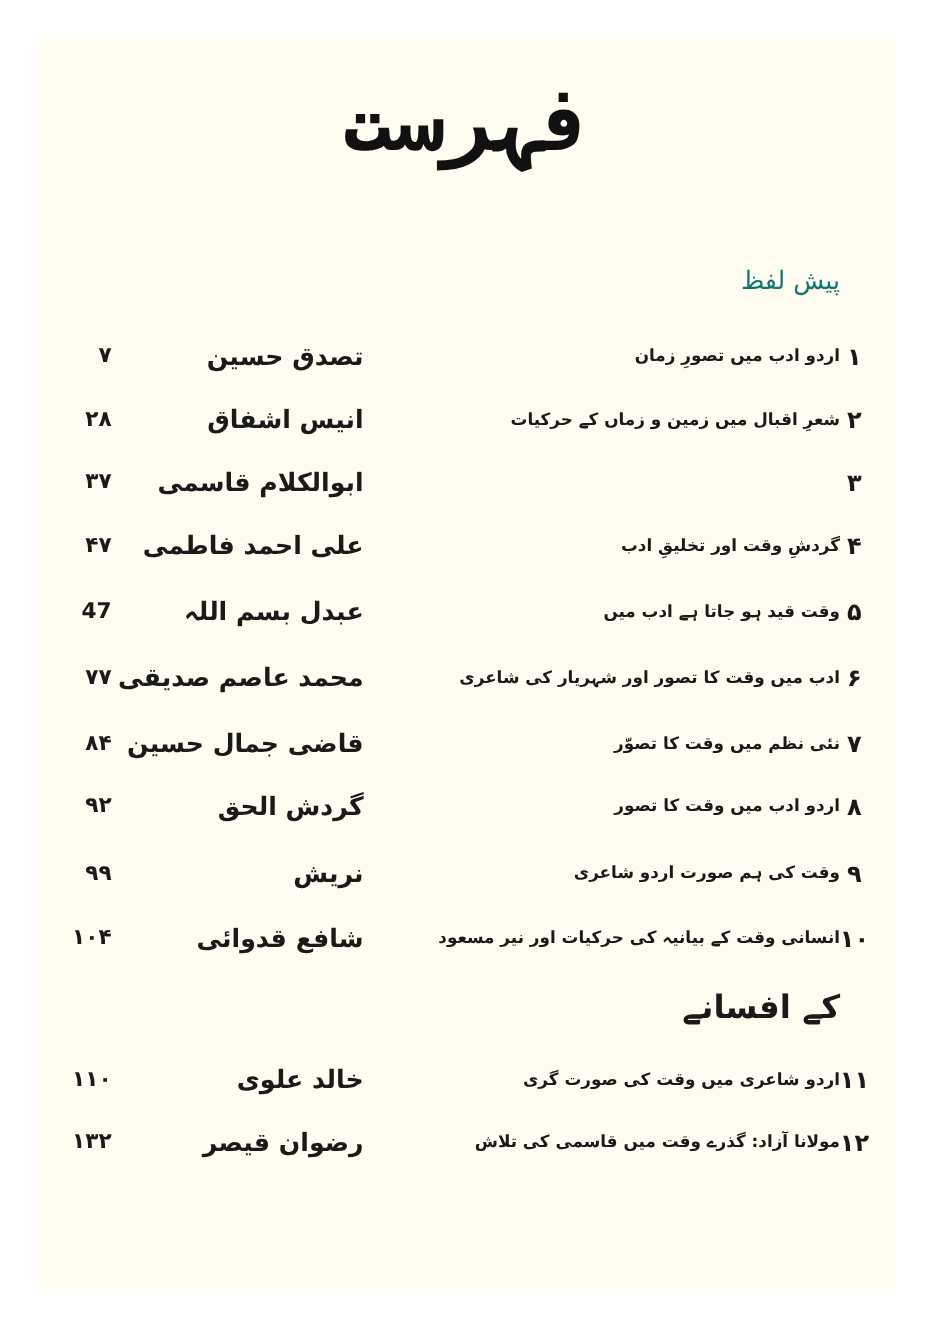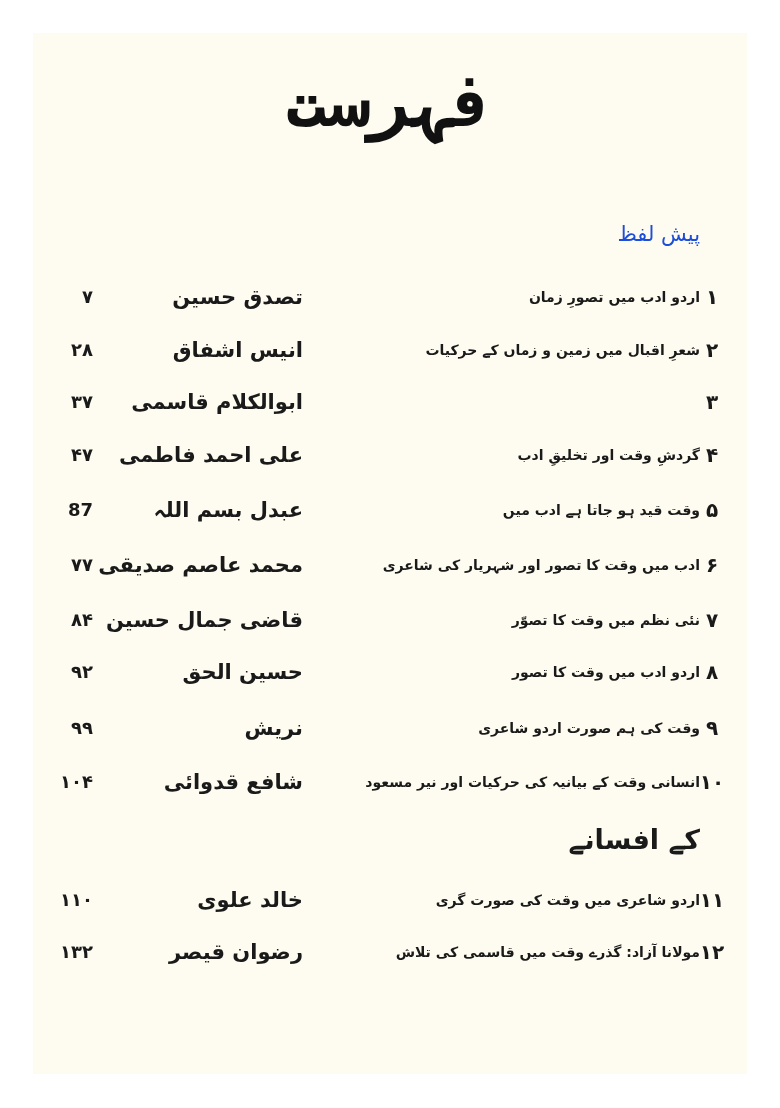--- a/index.html
+++ b/index.html
@@ -36,21 +36,21 @@
       direction: rtl;
       color: #111;
     }
     .preface {
       position: absolute;
       right: 47px;
       top: 186px;
       font-size: 21px;
       line-height: 30px;
       direction: rtl;
-      color: #1d4ed8;
+      color: #0f766e;
     }
     .row {
       position: absolute;
       left: 0;
       width: 714px;
       height: 40px;
     }
     .row .num {
       position: absolute;
       right: 20px;
@@ -135,41 +135,41 @@
     <span class="num">۴</span>
     <span class="entry-title">گردشِ وقت اور تخلیقِ ادب</span>
     <span class="author">علی احمد فاطمی</span>
     <span class="page-no">۴۷</span>
   </div>
 
   <div class="row" style="top:457px">
     <span class="num">۵</span>
     <span class="entry-title">وقت قید ہو جاتا ہے ادب میں</span>
     <span class="author">عبدل بسم اللہ</span>
-    <span class="page-no">87</span>
+    <span class="page-no">47</span>
   </div>
 
   <div class="row" style="top:512px">
     <span class="num">۶</span>
     <span class="entry-title">ادب میں وقت کا تصور اور شہریار کی شاعری</span>
     <span class="author">محمد عاصم صدیقی</span>
     <span class="page-no">۷۷</span>
   </div>
 
   <div class="row" style="top:567px">
     <span class="num">۷</span>
     <span class="entry-title">نئی نظم میں وقت کا تصوّر</span>
     <span class="author">قاضی جمال حسین</span>
     <span class="page-no">۸۴</span>
   </div>
 
   <div class="row" style="top:619px">
     <span class="num">۸</span>
     <span class="entry-title">اردو ادب میں وقت کا تصور</span>
-    <span class="author">حسین الحق</span>
+    <span class="author">گردش الحق</span>
     <span class="page-no">۹۲</span>
   </div>
 
   <div class="row" style="top:675px">
     <span class="num">۹</span>
     <span class="entry-title">وقت کی ہم صورت اردو شاعری</span>
     <span class="author">نریش</span>
     <span class="page-no">۹۹</span>
   </div>
 

